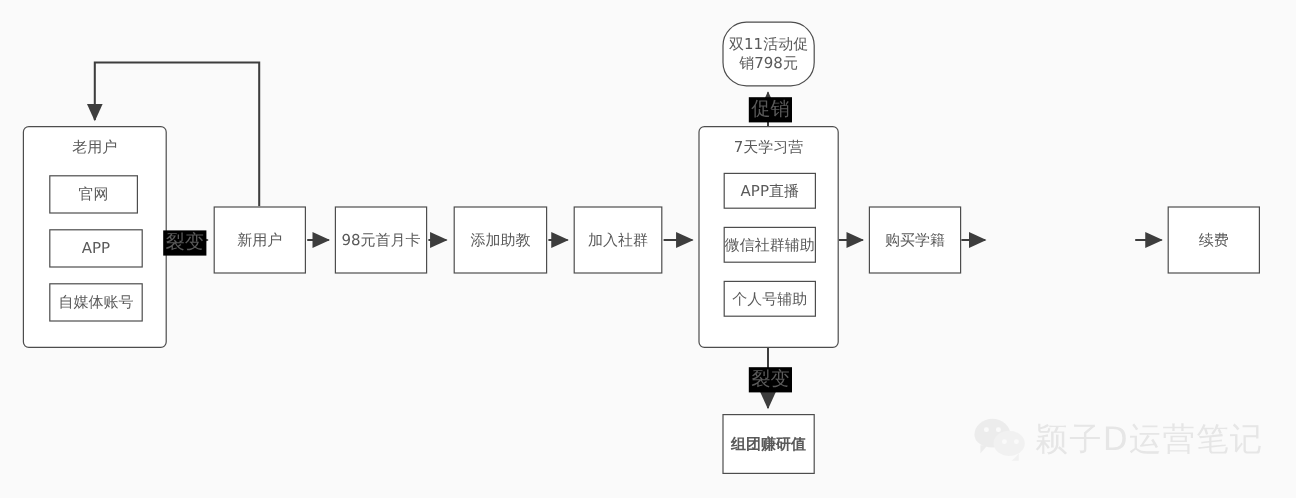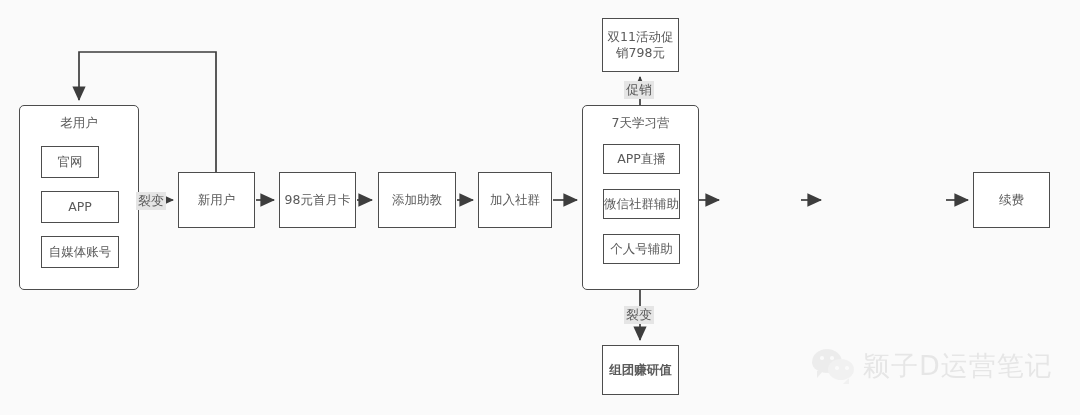--- a/index.html
+++ b/index.html
@@ -48,23 +48,23 @@
   }
   .panel-title{
     position:absolute;
     left:0;right:0;
     text-align:center;
     font-size:12.5px;
     font-weight:bold;
   }
   .edge-label{
     position:absolute;
-    font-size:13px;
+    font-size:16px;
     color:#5a5a5a;
-    background:#e5e5e5;
+    background:#000000;
     padding:0 2px;
     white-space:nowrap;
     text-align:center;
   }
   .two-line{flex-direction:column;}
   
   .watermark{
     position:absolute;
     left:812px;top:348px;
     display:flex;align-items:center;
@@ -131,48 +131,49 @@
       <path d="M699,200 L719,200" marker-end="url(#ah)"></path>
 
       <path d="M801,200 L821,200" marker-end="url(#ah)"></path>
 
       <path d="M946,200 L968,200" marker-end="url(#ah)"></path>
     </g>
   </svg>
 
   <div class="group" style="left:19px;top:105px;width:120px;height:185px;">
     <div class="group-title">老用户</div>
-    <div class="node" style="left:21px;top:40px;width:58px;height:32px;">官网</div>
+    <div class="node" style="left:21px;top:40px;width:74px;height:32px;">官网</div>
     <div class="node" style="left:21px;top:85px;width:78px;height:32px;">APP</div>
     <div class="node" style="left:21px;top:130px;width:78px;height:32px;">自媒体账号</div>
   </div>
 
   <div class="node" style="left:178px;top:172px;width:77px;height:56px;">新用户</div>
 
   <div class="node" style="left:279px;top:172px;width:77px;height:56px;">98元首月卡</div>
 
   <div class="node" style="left:378px;top:172px;width:78px;height:56px;">添加助教</div>
 
   <div class="node" style="left:478px;top:172px;width:74px;height:56px;">加入社群</div>
 
-  <div class="node two-line" style="left:602px;top:18px;width:77px;height:54px;">
+  <div class="node two-line" style="left:602px;top:18px;width:77px;height:54px;border-radius:20px;">
     <span>双11活动促</span>
     <span>销798元</span>
   </div>
 
   <div class="group" style="left:582px;top:105px;width:117px;height:185px;">
     <div class="group-title">7天学习营</div>
     <div class="node" style="left:20px;top:38px;width:77px;height:30px;">APP直播</div>
     <div class="node" style="left:20px;top:83px;width:77px;height:30px;">微信社群辅助</div>
     <div class="node" style="left:20px;top:128px;width:77px;height:30px;">个人号辅助</div>
   </div>
 
   <div class="node" style="left:602px;top:345px;width:77px;height:50px;font-weight:bold;">组团赚研值</div>
 
 
+  <div class="node" style="left:724px;top:172px;width:77px;height:56px;">购买学籍</div>
 
 
   <div class="node" style="left:973px;top:172px;width:77px;height:56px;">续费</div>
 
   <div class="edge-label" style="left:136px;top:192px;">裂变</div>
   <div class="edge-label" style="left:624px;top:81px;">促销</div>
   <div class="edge-label" style="left:624px;top:306px;">裂变</div>
 
   <div class="watermark">
     <div class="wm-logo">

